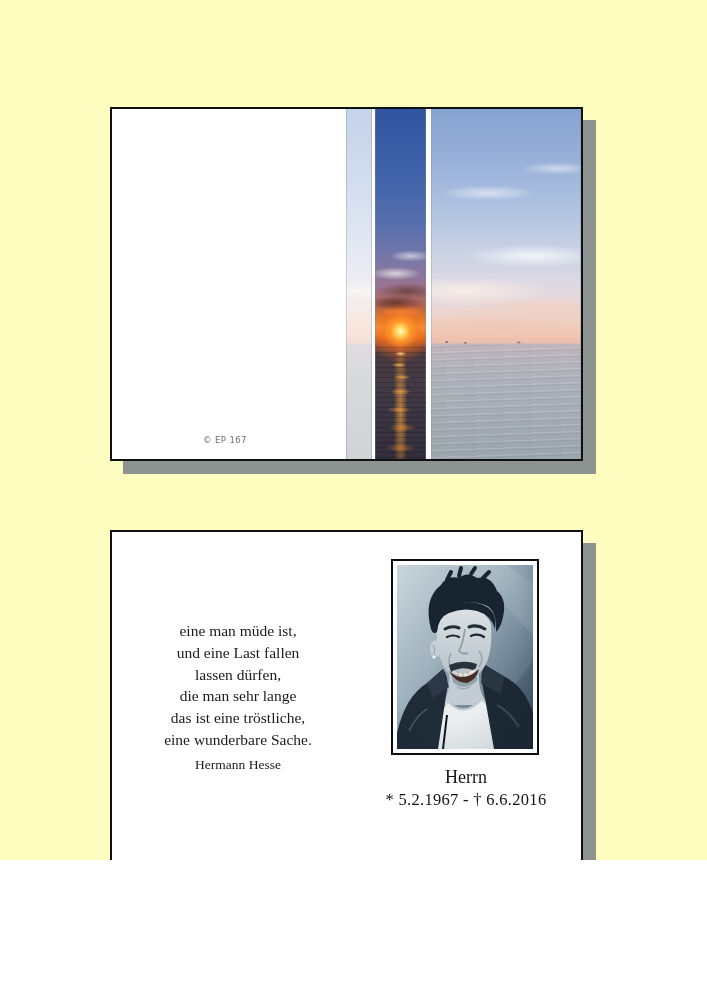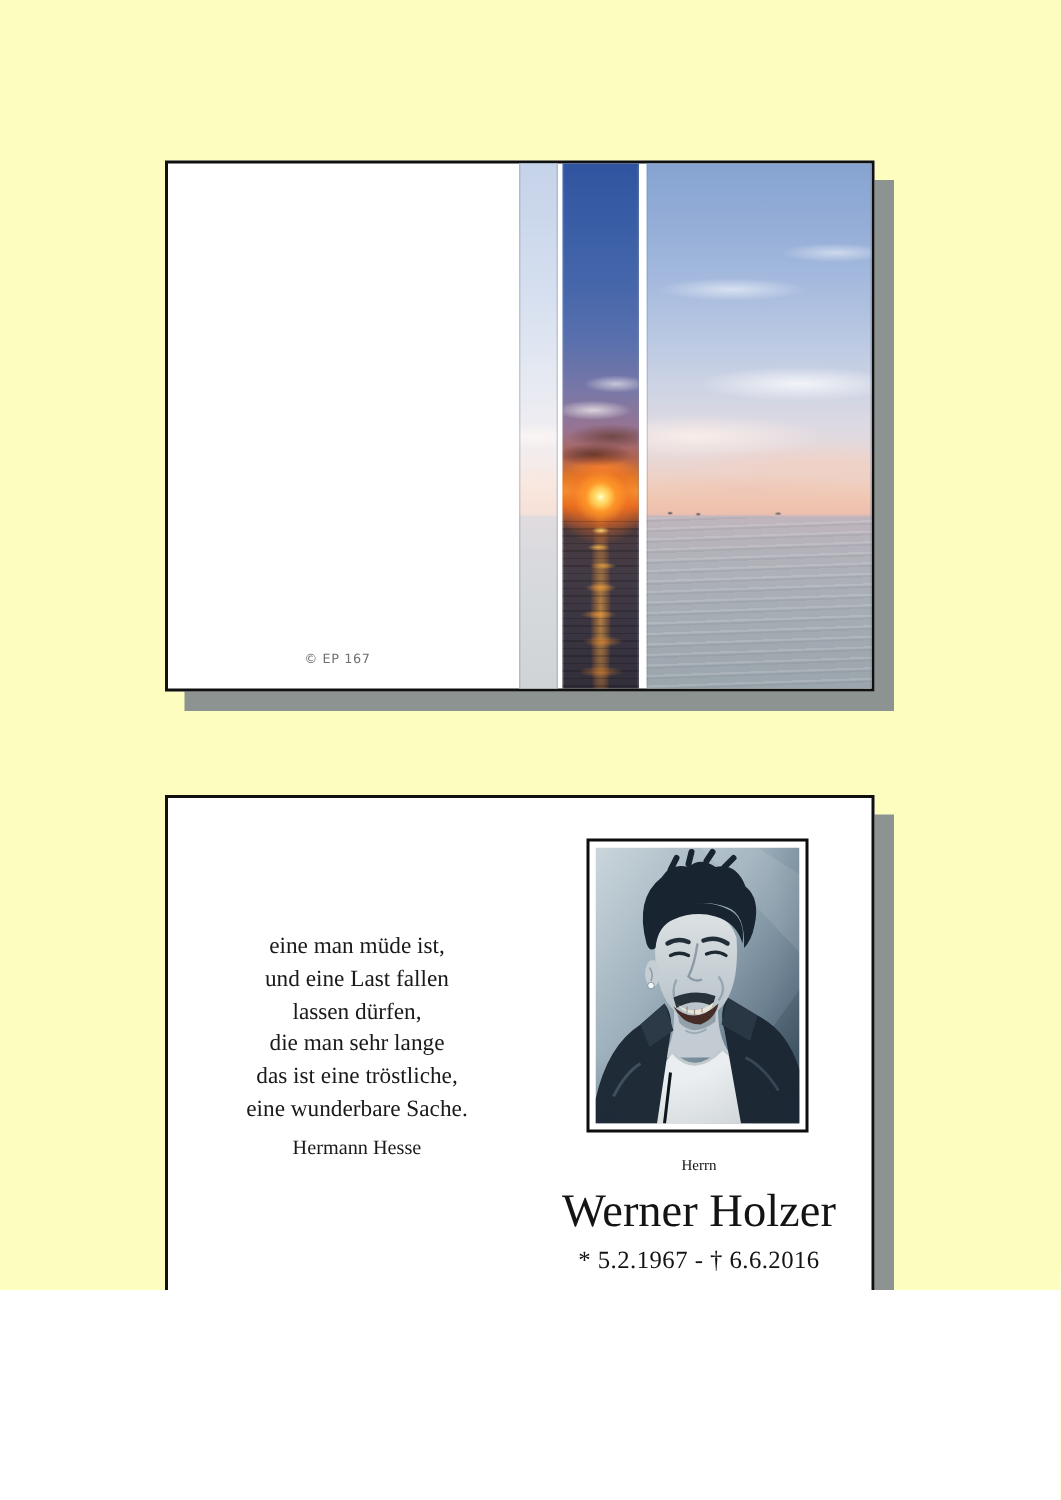--- a/index.html
+++ b/index.html
@@ -103,21 +103,21 @@
 
   .photo-frame{
     position:absolute;left:279px;top:27px;
     border:2px solid #0d0d0d;background:#ffffff;padding:4px;
     line-height:0;
   }
   .photo{width:136px;height:184px;display:block;}
 
   .memorial-text{position:absolute;left:242px;top:236px;width:224px;text-align:center;color:#141414;}
   .mem-intro{font-size:14.5px;line-height:20px;}
-  .mem-salutation{font-size:10px;line-height:19px;}
+  .mem-salutation{font-size:18px;line-height:19px;}
   .mem-name{font-size:31px;line-height:40px;}
   .mem-dates{font-size:16.5px;line-height:22px;margin-top:2px;letter-spacing:.3px;}
 </style>
 </head>
 <body>
 
 <div class="stage">
 
   <div class="card top-card">
     <div class="band band-faded"></div>
@@ -197,18 +197,17 @@
         <path d="M52 106 Q66 119 82 104 Q80 114 70 118 Q58 118 52 106 Z" fill="#462c26"></path>
         <path d="M55 105 Q66 113 79 103 Q78 109 70 111 Q60 112 55 105 Z" fill="#e8e4d8"></path>
         <path d="M61 106 L61 110 M66 108 L66 112 M71 107 L71 110" stroke="rgba(120,100,85,0.6)" stroke-width="0.8"></path>
         <path d="M60 122 Q66 126 74 121" stroke="rgba(100,120,135,0.4)" stroke-width="1.3" fill="none"></path>
         <rect width="136" height="184" fill="url(#pvin)"></rect>
       </svg>
     </div>
 
     <div class="memorial-text">
       <div class="mem-salutation">Herrn</div>
-      <div class="mem-name">Werner Holzer</div>
       <div class="mem-dates">* 5.2.1967 - † 6.6.2016</div>
     </div>
 
   </div>
 </div>
 
 </body></html>

